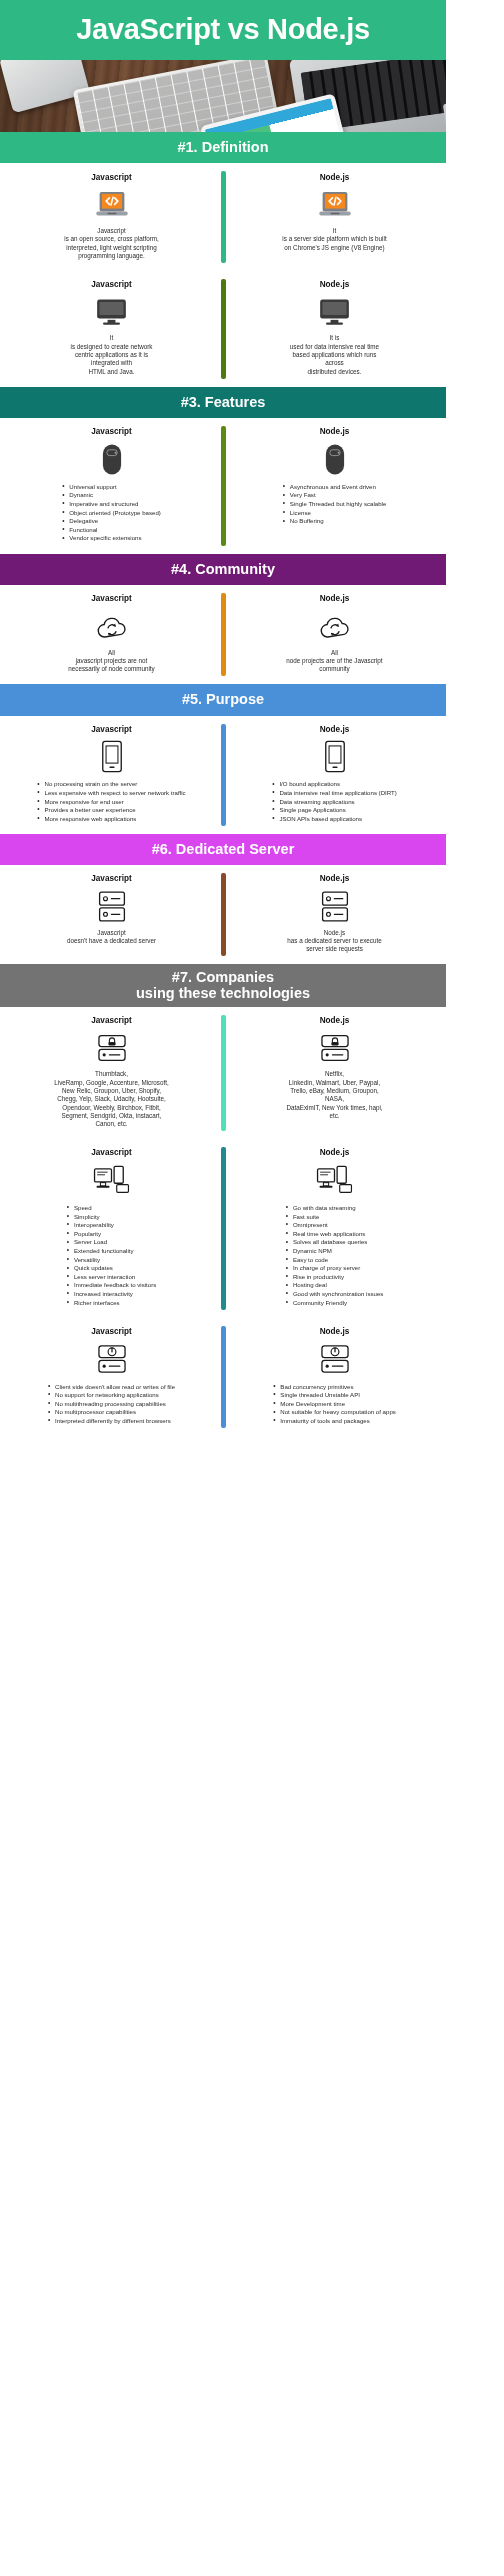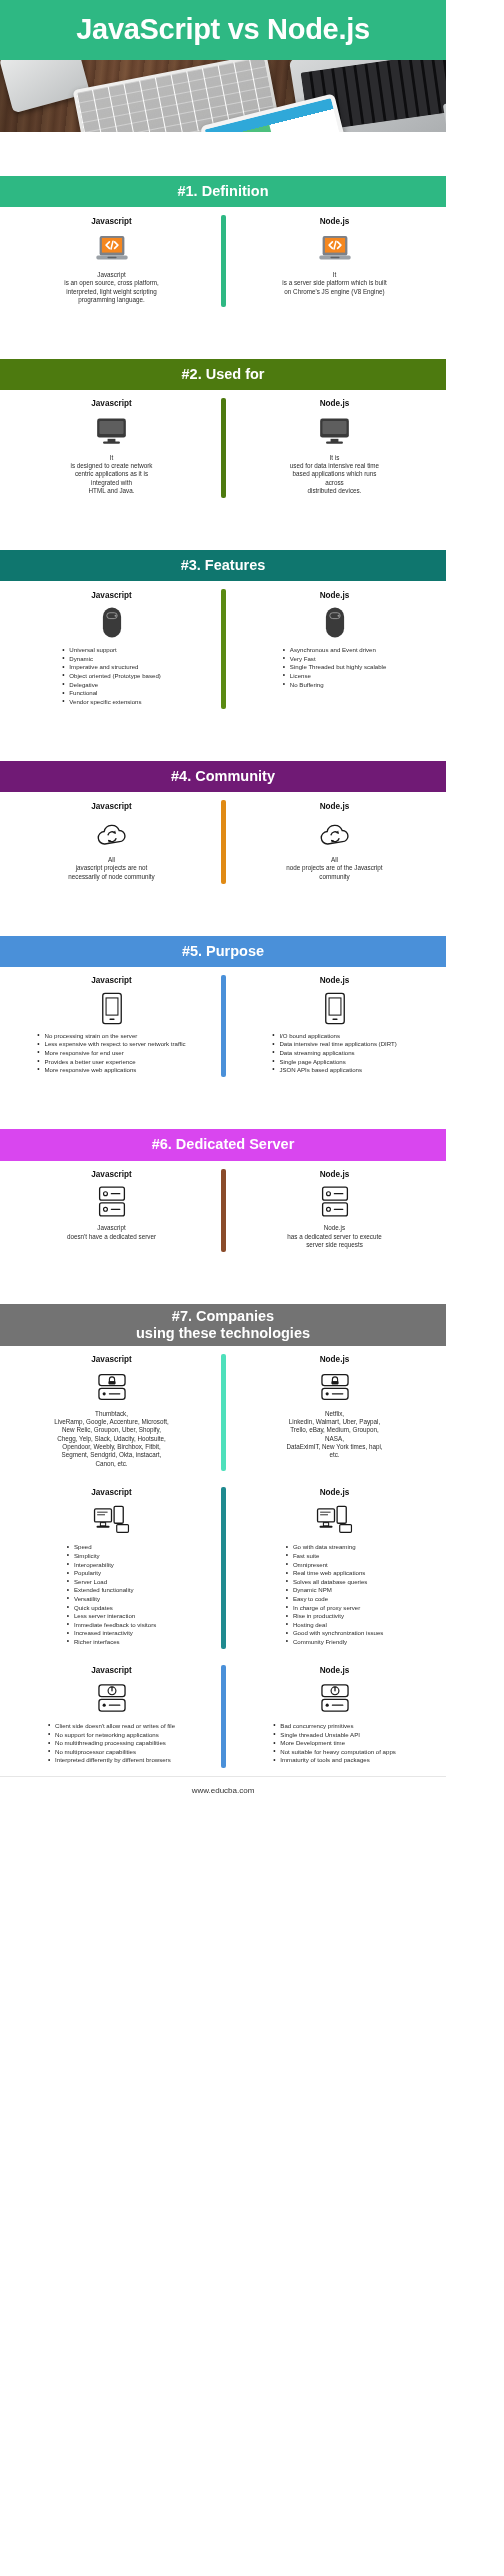--- a/index.html
+++ b/index.html
@@ -96,21 +96,21 @@
   .hero-photo .phone{
     position:absolute; left: 5.3px; top: -13px; width: 79px; height: 57px;
     transform: rotate(-15deg);
     background: linear-gradient(160deg,#e9eaea,#bfc2c3);
     border-radius: 6px; box-shadow: 0 2.6px 5.3px rgba(0,0,0,.4);
   }
 
   
   .band {
     color:#fff; text-align:center; font-weight:bold;
-    font-size: 14.5px; padding: 7.2px 0 8px 0; line-height:1.12;margin-top:44px;
+    font-size: 14.5px; padding: 7.2px 0 8px 0; line-height:1.12;
   }
   .band.two-line { padding: 4.6px 0 5.3px 0; }
 
   
   .cmp { display:flex; position:relative; background:#fff; padding: 9.2px 0 10.5px 0; }
   .cmp .col { width:50%; padding: 0 14.5px; text-align:center; }
   .divider {
     position:absolute; left:50%; top:8px; bottom:8px; width:4.6px;
     margin-left:-2px; border-radius:2px;
   }
@@ -178,21 +178,20 @@
         <path d="M22 12 l-5 5 5 5" stroke="#fff" stroke-width="2.6" fill="none" stroke-linecap="round" stroke-linejoin="round"></path>
         <path d="M30 12 l5 5 -5 5" stroke="#fff" stroke-width="2.6" fill="none" stroke-linecap="round" stroke-linejoin="round"></path>
         <path d="M27.5 11 l-3 12" stroke="#fff" stroke-width="2.4" stroke-linecap="round"></path>
         <rect x="2" y="33" width="48" height="6" rx="2.4" fill="#9aa0a6"></rect>
         <rect x="19" y="35" width="14" height="2" rx="1" fill="#5d6268"></rect>
       </svg>
           </div>
           <div class="desc">It<br>is a server side platform which is built<br>on Chrome's JS engine (V8 Engine)</div>
         </div>
       </div>
-      <div class="band" style="background:#4d7a0f">#2. Used for</div>
       <div class="cmp">
     <div class="divider" style="background:#4d7a0f"></div>
         <div class="col">
         <div class="lang">Javascript</div>
         <div class="icon-wrap">
             <svg width="33" height="30" viewBox="0 0 50 46">
         <rect x="3" y="4" width="44" height="29" rx="3.5" fill="#3a3a3a"></rect>
         <rect x="6.5" y="7.5" width="37" height="20" rx="1.5" fill="#5e5e5e"></rect>
         <rect x="19" y="35" width="12" height="5" fill="#3a3a3a"></rect>
         <rect x="12" y="39" width="26" height="3.6" rx="1.8" fill="#3a3a3a"></rect>
@@ -402,15 +401,14 @@
         <rect x="3" y="26" width="40" height="18" rx="4" fill="none" stroke="#1a1a1a" stroke-width="2"></rect>
         <circle cx="23" cy="13" r="6" fill="none" stroke="#1a1a1a" stroke-width="1.8"></circle>
         <line x1="23" y1="7.5" x2="23" y2="13" stroke="#1a1a1a" stroke-width="2" stroke-linecap="round"></line>
         <circle cx="11" cy="35" r="2.4" fill="#1a1a1a"></circle>
         <line x1="19" y1="35" x2="35" y2="35" stroke="#1a1a1a" stroke-width="1.8" stroke-linecap="round"></line>
       </svg>
           </div><ul class="bul"><li>Bad concurrency primitives</li><li>Single threaded Unstable API</li><li>More Development time</li><li>Not suitable for heavy computation of apps</li><li>Immaturity of tools and packages</li></ul></div>
       </div>
     </div>
 
-  <div class="footer">www.educba.com</div>
 </div>
 
 
 </body></html>

